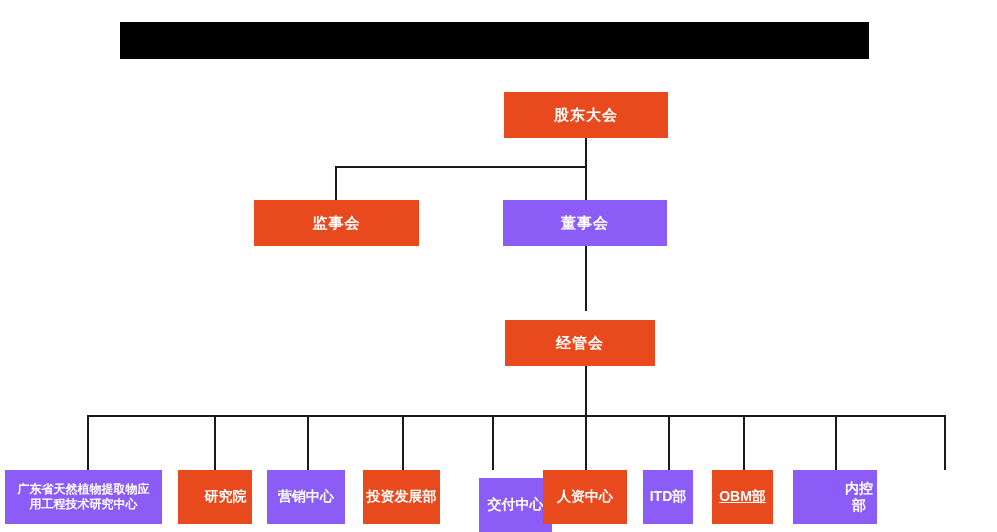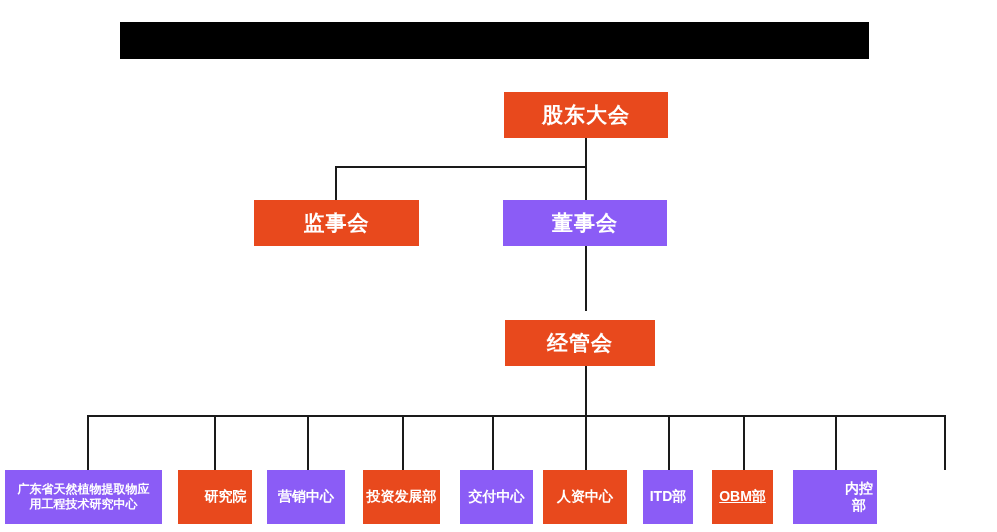--- a/index.html
+++ b/index.html
@@ -37,21 +37,21 @@
     text-align: center;
     color: #ffffff;
     font-weight: bold;
     box-sizing: border-box;
     line-height: 1.25;
   }
   .node.dark  { background: #e8491d; }
   .node.light { background: #8b5cf6; }
   .node.lvl-top {
     height: 46px;
-    font-size: 21px;
+    font-size: 15px;
     letter-spacing: 1px;
   }
   .node.dept {
     top: 470px;
     height: 54px;
     font-size: 14px;
   }
   .node.dept-long {
     font-size: 12px;
     padding: 0 9px;
@@ -106,21 +106,21 @@
   </div>
   <div class="node dark dept" style="left:178px; width:74px;padding-left:21px;">
     <span>研究院</span>
   </div>
   <div class="node light dept" style="left:267px; width:78px;">
     <span>营销中心</span>
   </div>
   <div class="node dark dept" style="left:363px; width:77px;">
     <span>投资发展部</span>
   </div>
-  <div class="node light dept" style="left:460px; width:73px;">
+  <div class="node light dept" style="left:479px; width:73px;margin-top:8px;">
     <span>交付中心</span>
   </div>
   <div class="node dark dept" style="left:543px; width:84px;">
     <span>人资中心</span>
   </div>
   <div class="node light dept" style="left:643px; width:50px;">
     <span>ITD部</span>
   </div>
   <div class="node dark dept" style="left:712px; width:61px;text-decoration:underline;">
     <span>OBM部</span>

